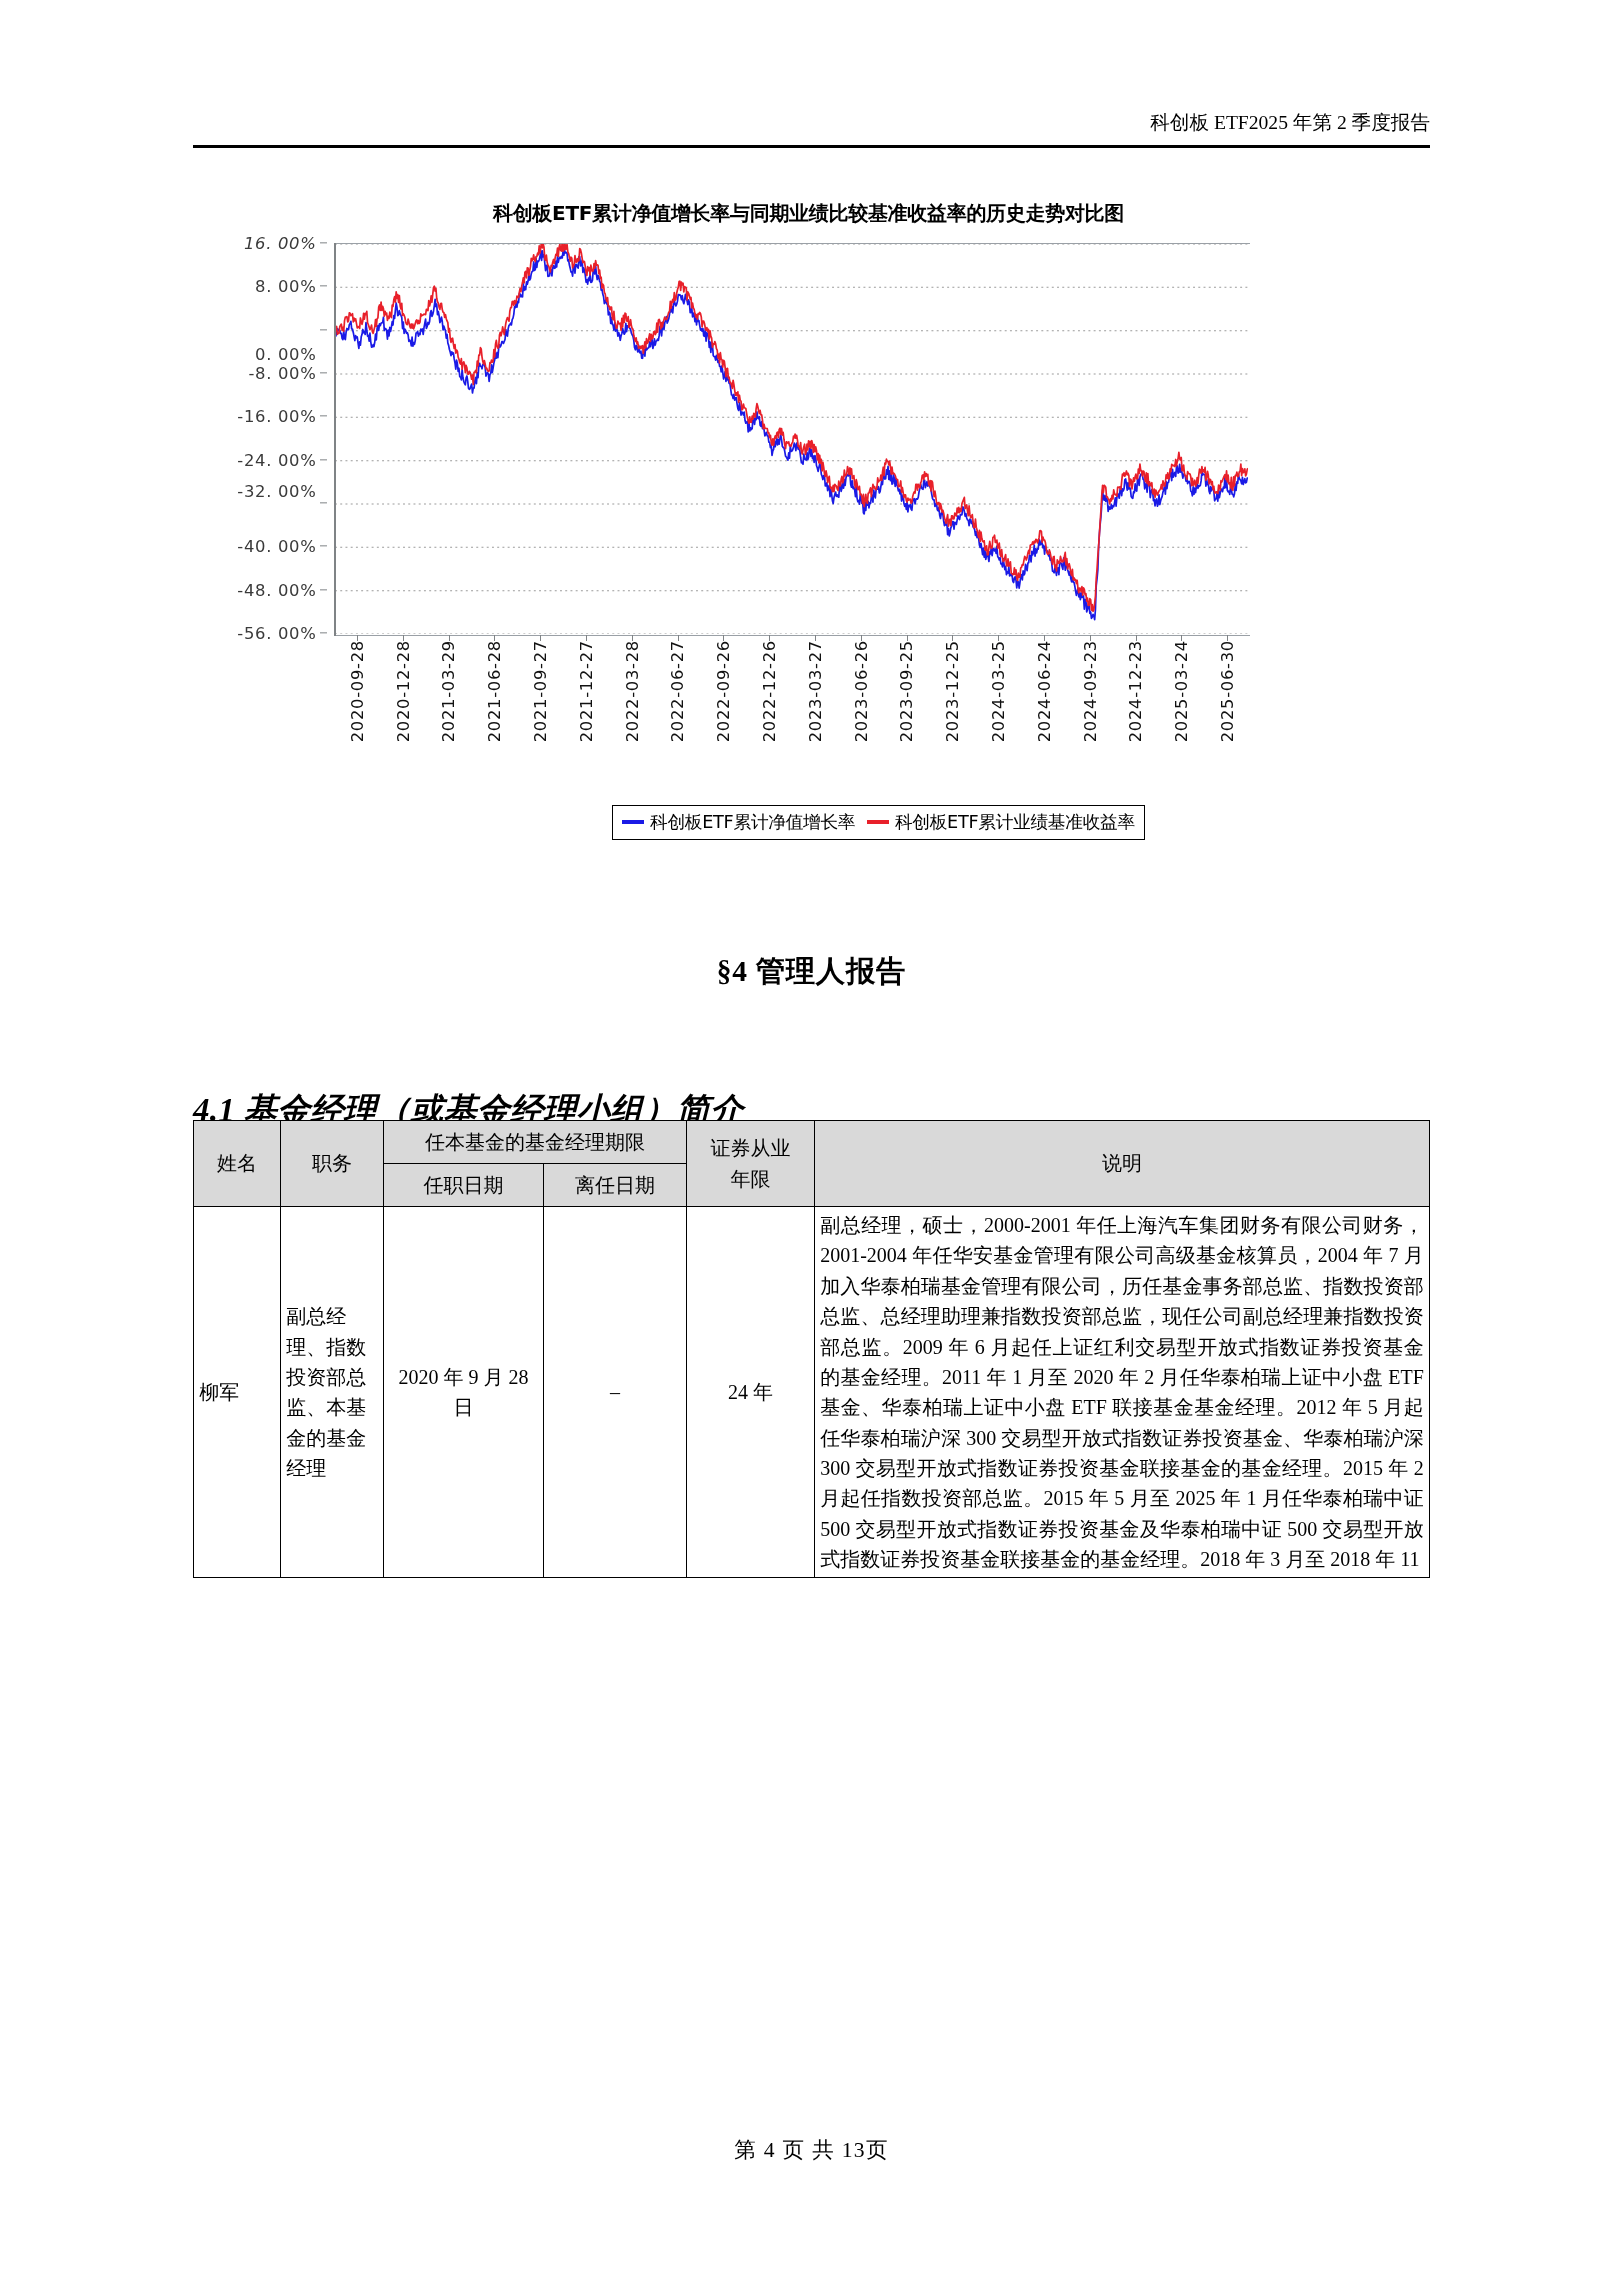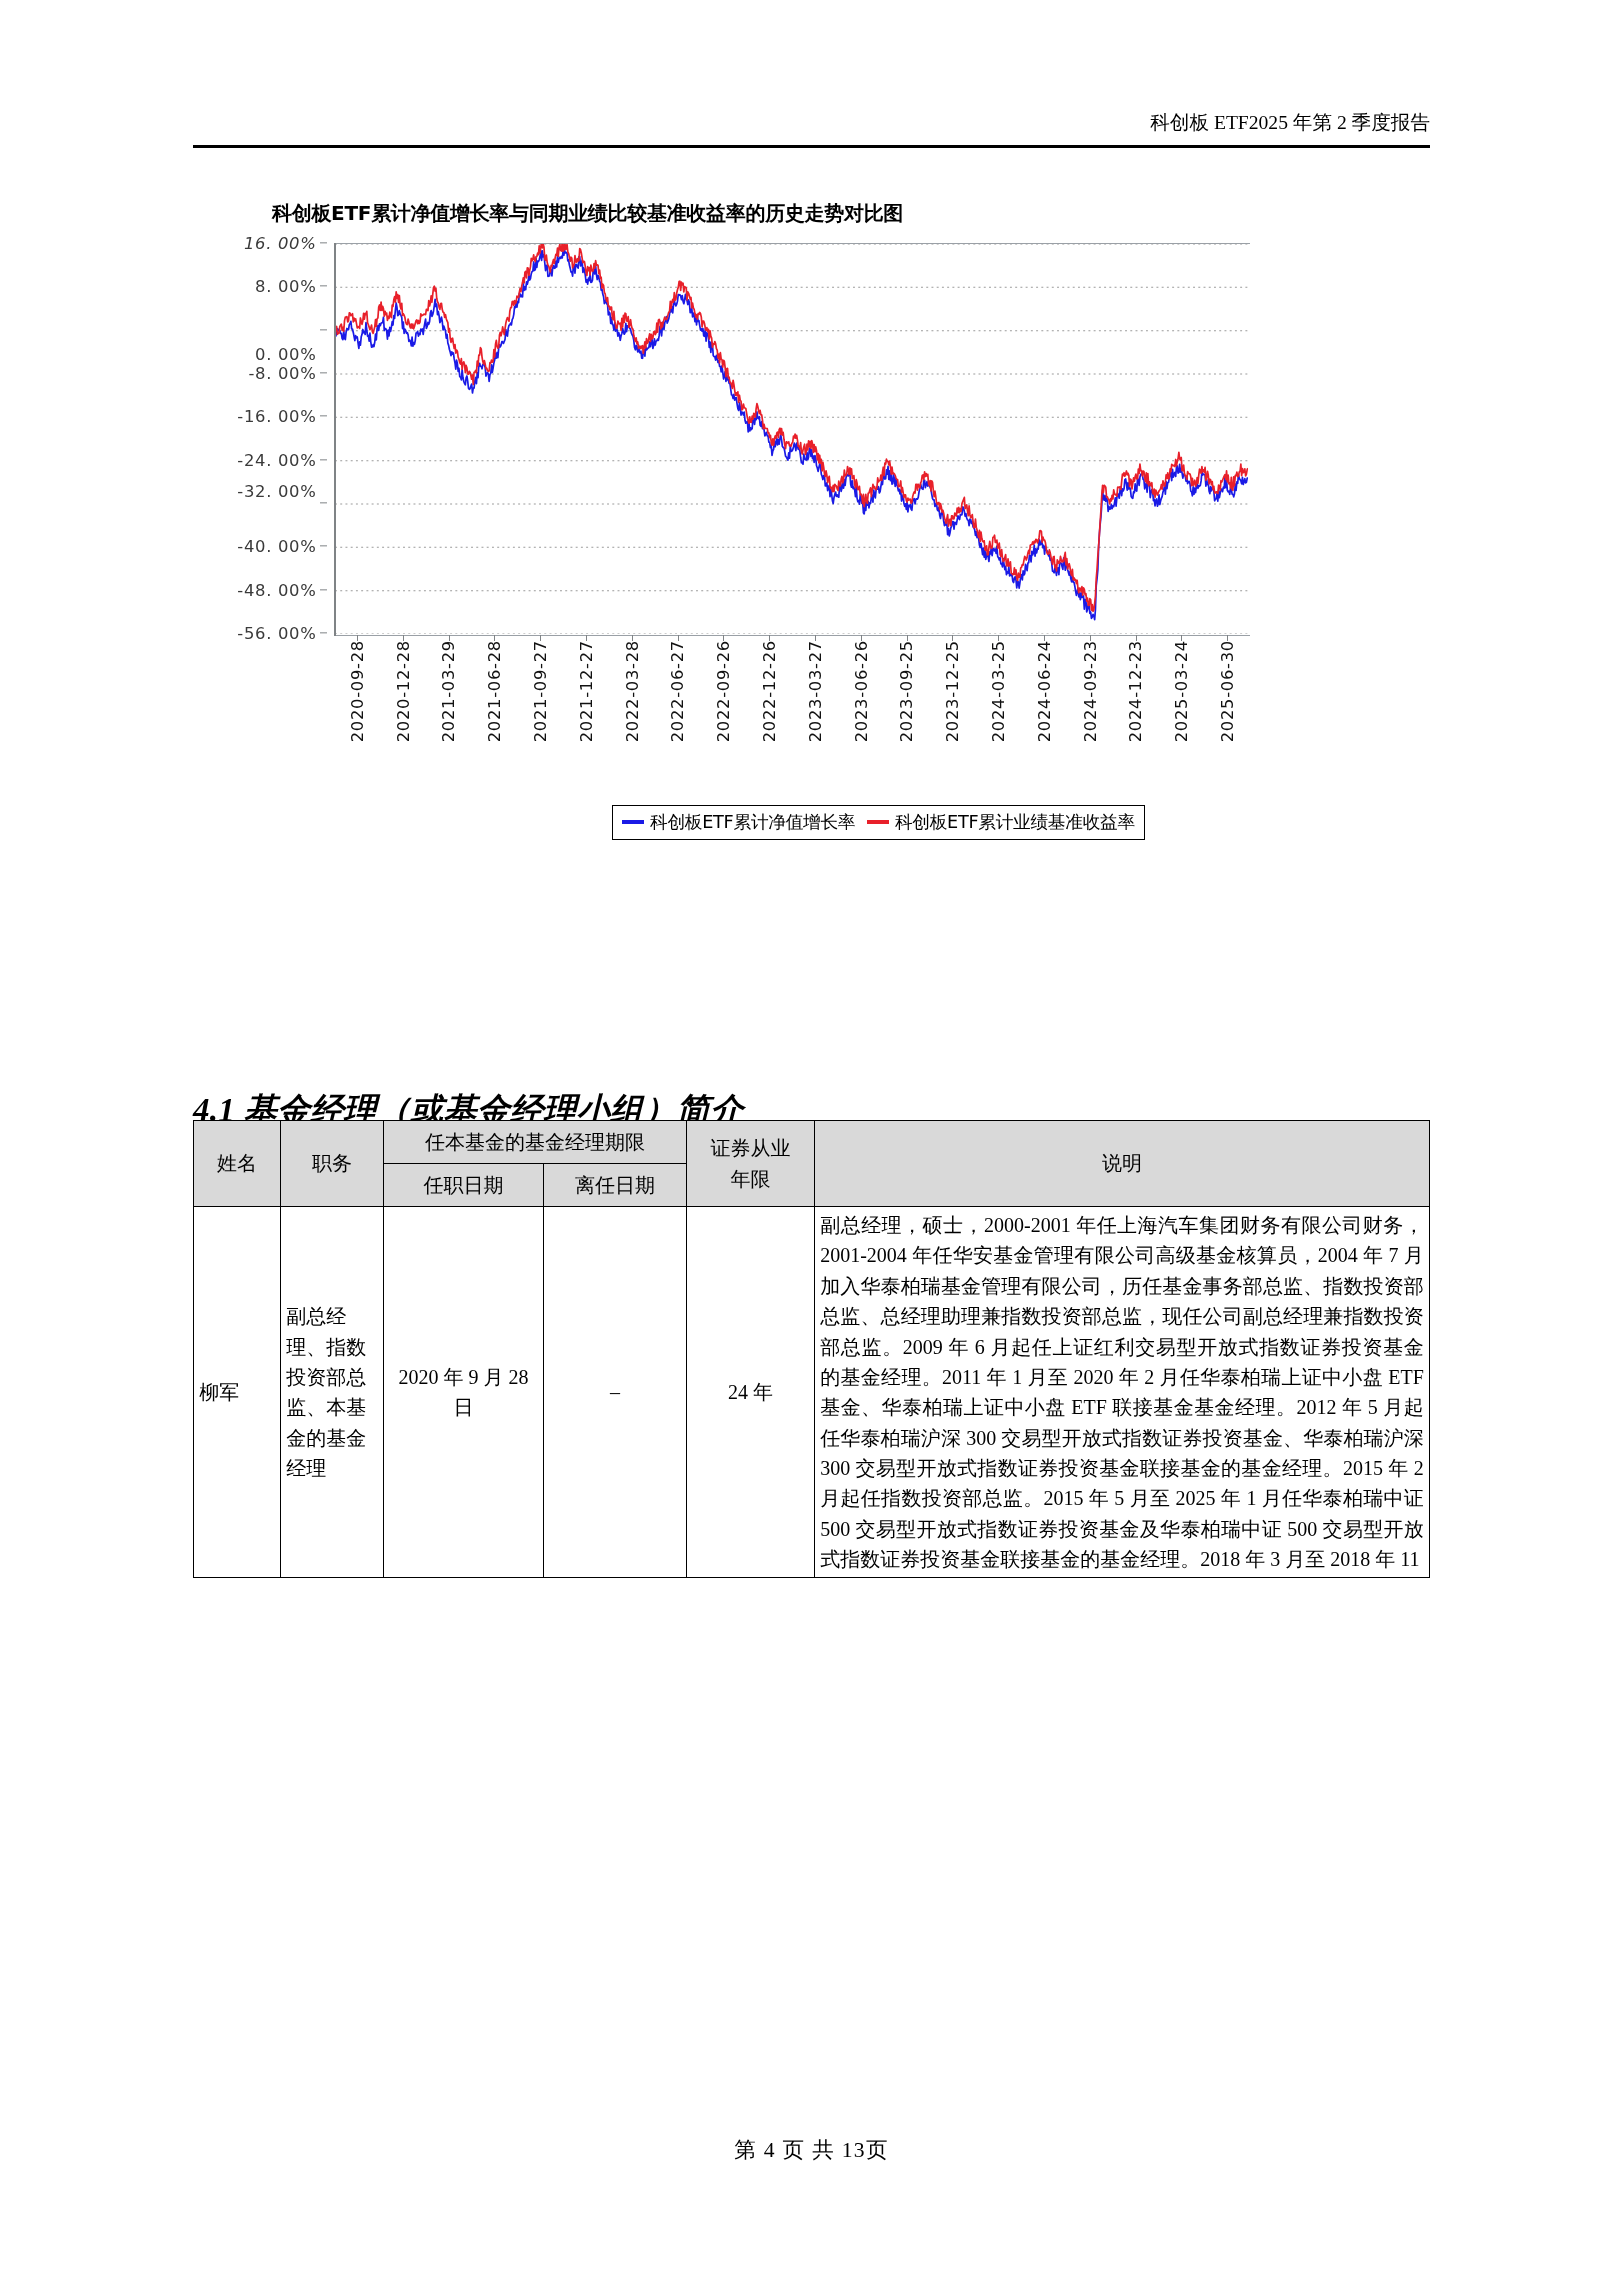--- a/index.html
+++ b/index.html
@@ -15,21 +15,21 @@
     position:absolute;left:193px;top:111px;width:1237px;
     text-align:right;font-size:19.6px;line-height:1.2;
   }
   .hdr-rule{
     position:absolute;left:193px;top:145px;width:1237px;height:2.6px;background:#000;
   }
 
   
   .chart-wrap{position:absolute;left:193px;top:200px;width:1237px;height:661px;}
   .chart-title{
-    position:absolute;left:79px;top:0;width:1073px;
+    position:absolute;left:79px;top:0;width:1073px;text-align:center;
     font-family:"DejaVu Sans","Liberation Sans",sans-serif;
     font-weight:bold;font-size:20px;letter-spacing:-0.3px;white-space:nowrap;
   }
   .plot-box{
     position:absolute;left:141px;top:43px;width:916px;height:393px;
     border:1.3px solid #9aa0a6;border-right:none;background:#fff;box-sizing:border-box;
   }
   .plot-box .vaxis{position:absolute;left:-1.3px;top:-1.3px;bottom:-1.3px;width:2px;background:#7f8386;}
   .ylabels{position:absolute;left:0;top:43px;width:134px;height:393px;}
   .ylabels div{
@@ -193,20 +193,21 @@
         <span class="ltxt">科创板ETF累计净值增长率</span>
       </div>
       <div class="ent">
         <span class="swatch" id="sw1" style="background: rgb(232, 32, 42);"></span>
         <span class="ltxt">科创板ETF累计业绩基准收益率</span>
       </div>
     </div>
   </div>
 
 
+  <div class="h1">§4 管理人报告</div>
   <div class="h2">4.1 基金经理（或基金经理小组）简介</div>
 
   <table class="mgr">
     <colgroup>
       <col class="c-name">
         <col class="c-title">
         <col class="c-start">
       <col class="c-end">
         <col class="c-years">
         <col class="c-desc">

